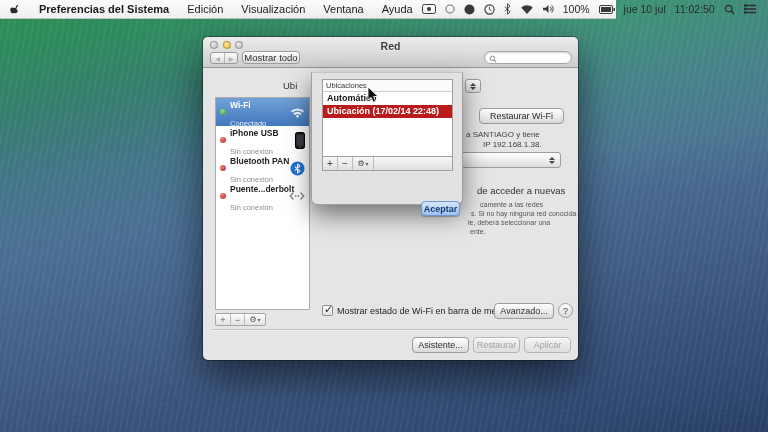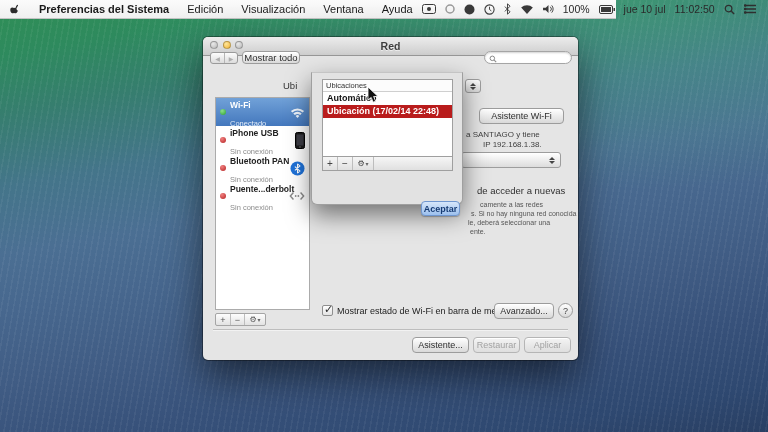--- a/index.html
+++ b/index.html
@@ -29,21 +29,21 @@
   .menubar .right svg { display:block; }
   .menubar .stxt { font-size:10.5px; white-space:nowrap; }
   
   .window {
     position:absolute; left:203px; top:37px; width:375px; height:323px;
     border-radius:5px;
     background:#e5e5e5;
     box-shadow:0 16px 38px rgba(0,0,0,0.55), 0 0 0 1px rgba(0,0,0,0.35);
   }
   .chrome {
-    position:absolute; left:0; top:0; right:0; height:19px;
+    position:absolute; left:0; top:0; right:0; height:31px;
     border-radius:5px 5px 0 0;
     background:linear-gradient(#ececec,#cdcdcd);
     border-bottom:1px solid #979797;
   }
   .traffic { position:absolute; left:7px; top:4px; display:flex; gap:4.5px; }
   .traffic .tl { width:8px; height:8px; border-radius:50%; border:1px solid rgba(0,0,0,0.25); }
   .tl.close { background:radial-gradient(circle at 35% 30%, #e9e9e9, #b9b9b9); }
   .tl.min   { background:radial-gradient(circle at 35% 30%, #ffe69a, #f2b53a); }
   .tl.zoom  { background:radial-gradient(circle at 35% 30%, #e9e9e9, #b9b9b9); }
   .wtitle {
@@ -335,21 +335,21 @@
   </div>
   <div class="listbtns">
     <span class="lb">+</span>
     <span class="lb">−</span>
     <span class="lb gear">
         <span>⚙</span>
         <span class="caret">▾</span>
       </span>
   </div>
 
-  <span class="btn turnoff">Asistente Wi-Fi</span>
+  <span class="btn turnoff">Restaurar Wi-Fi</span>
   <span class="statfrag" style="left:263px; top:93px;">a SANTIAGO y tiene</span>
   <span class="statfrag" style="left:280px; top:103px;">IP 192.168.1.38.</span>
   <div class="dropfrag">
     <span class="stp">
         <i style="width:0;height:0;border-left:3px solid transparent;border-right:3px solid transparent;border-bottom:3.5px solid #444;"></i>
         <i style="width:0;height:0;border-left:3px solid transparent;border-right:3px solid transparent;border-top:3.5px solid #444;"></i>
       </span>
   </div>
   <span class="askfrag">de acceder a nuevas</span>
   <span class="parafrag" style="left:277px; top:164px;">camente a las redes</span>

